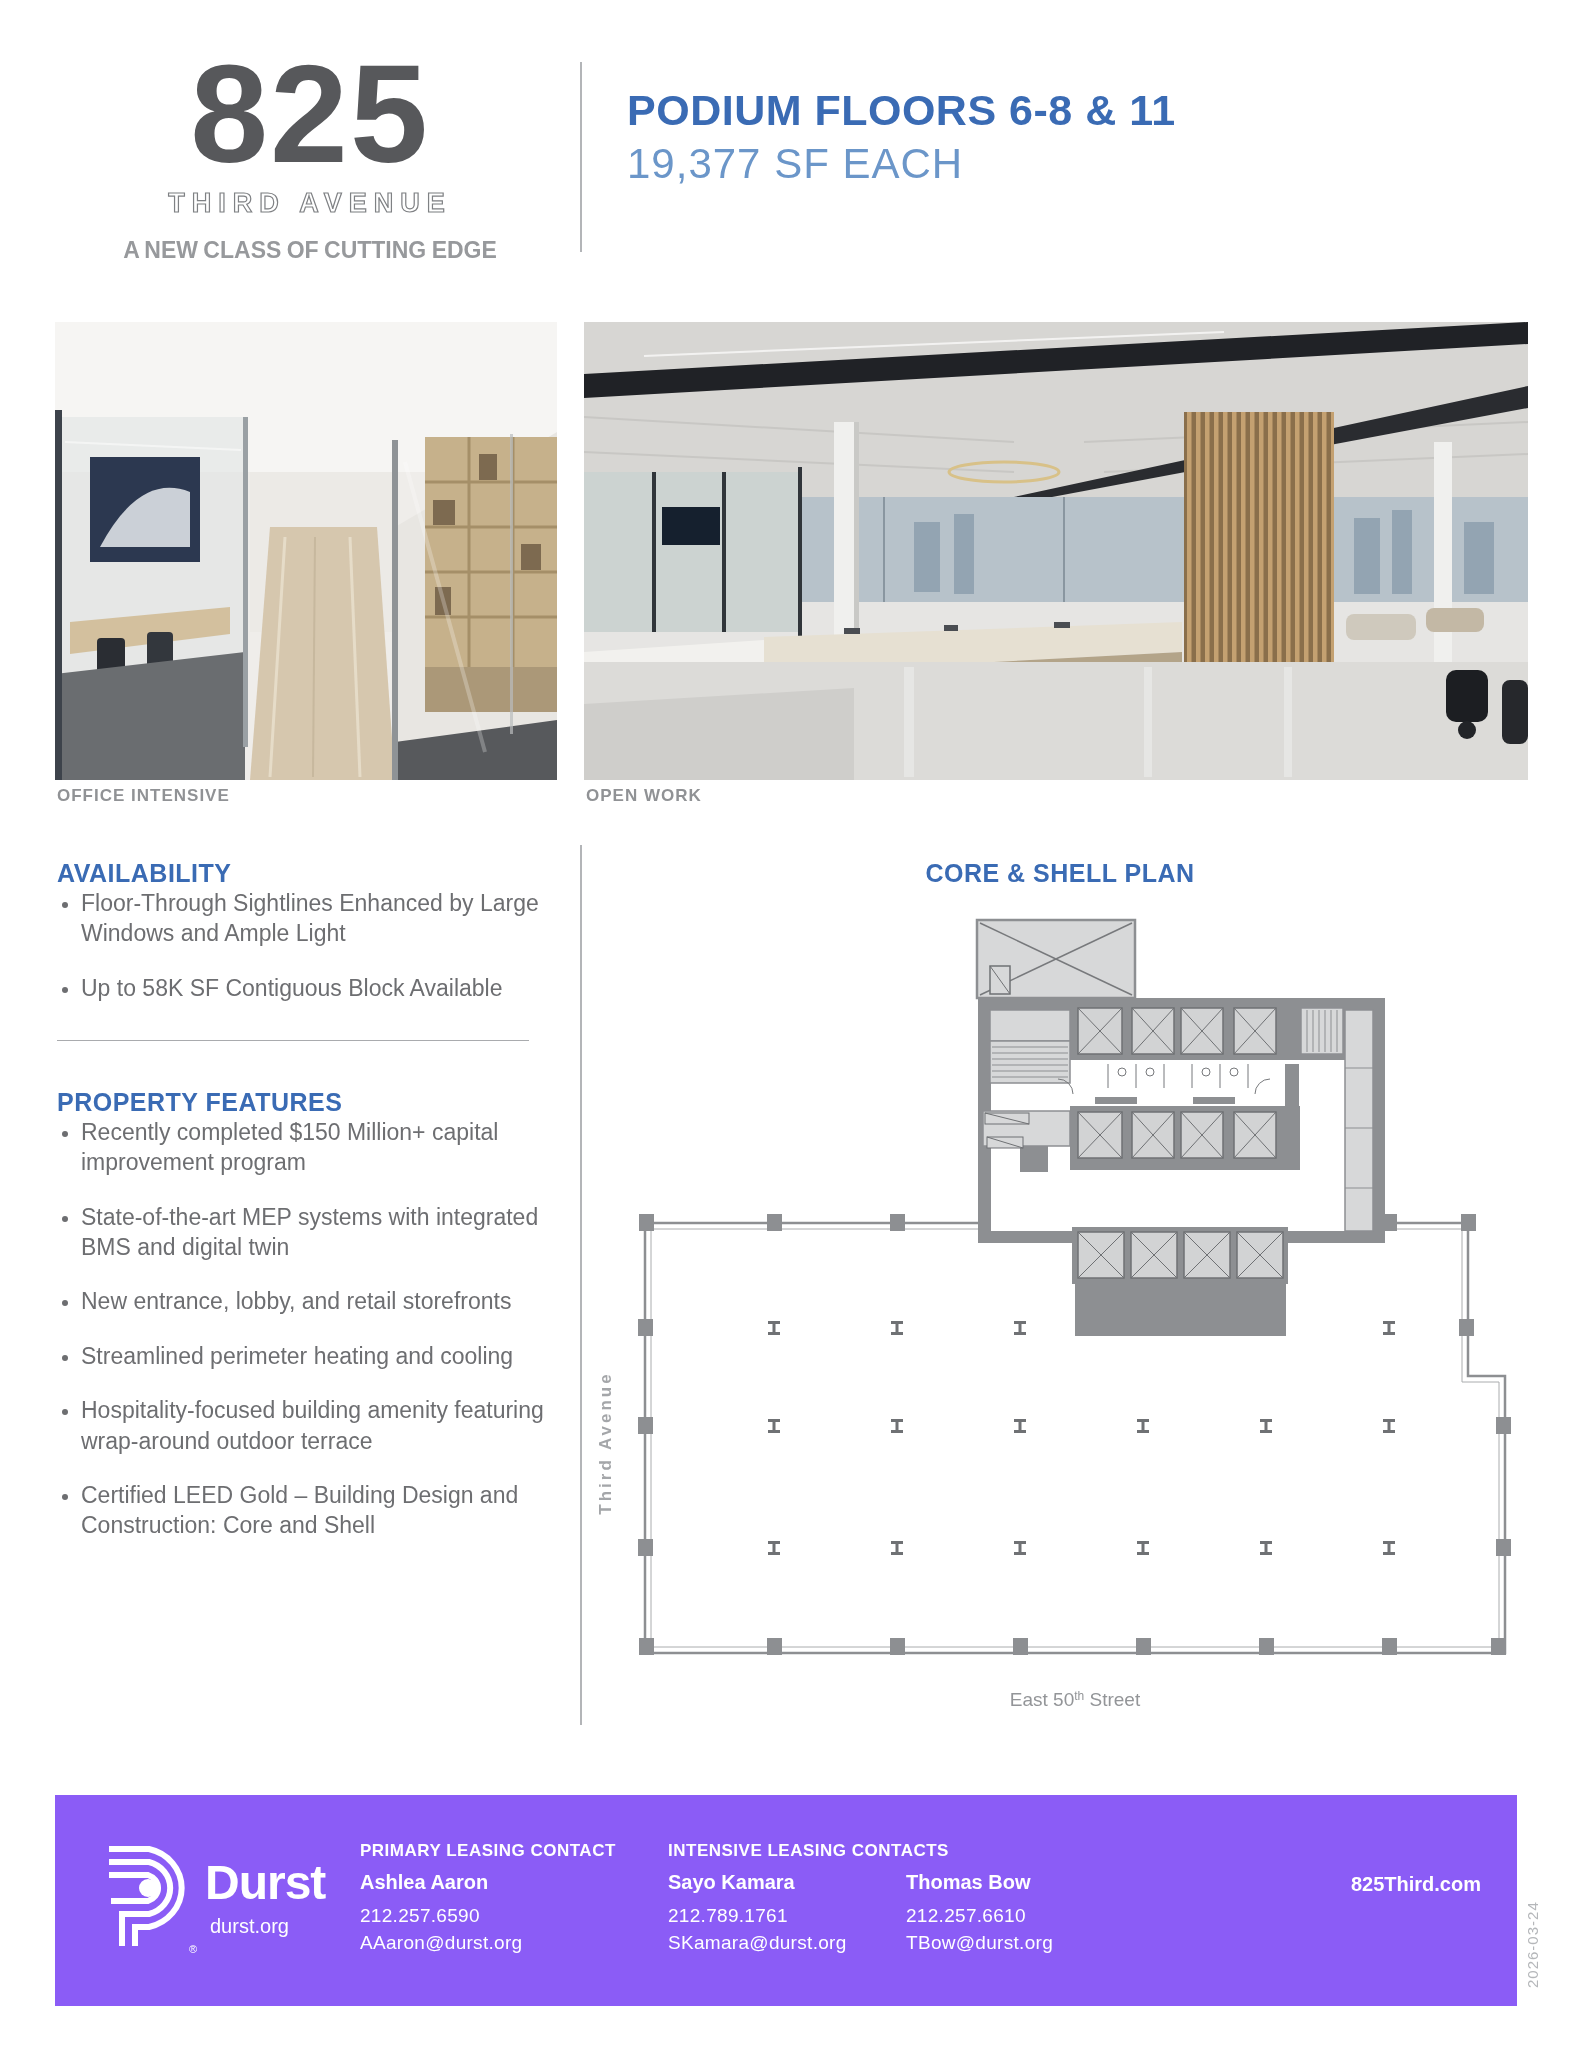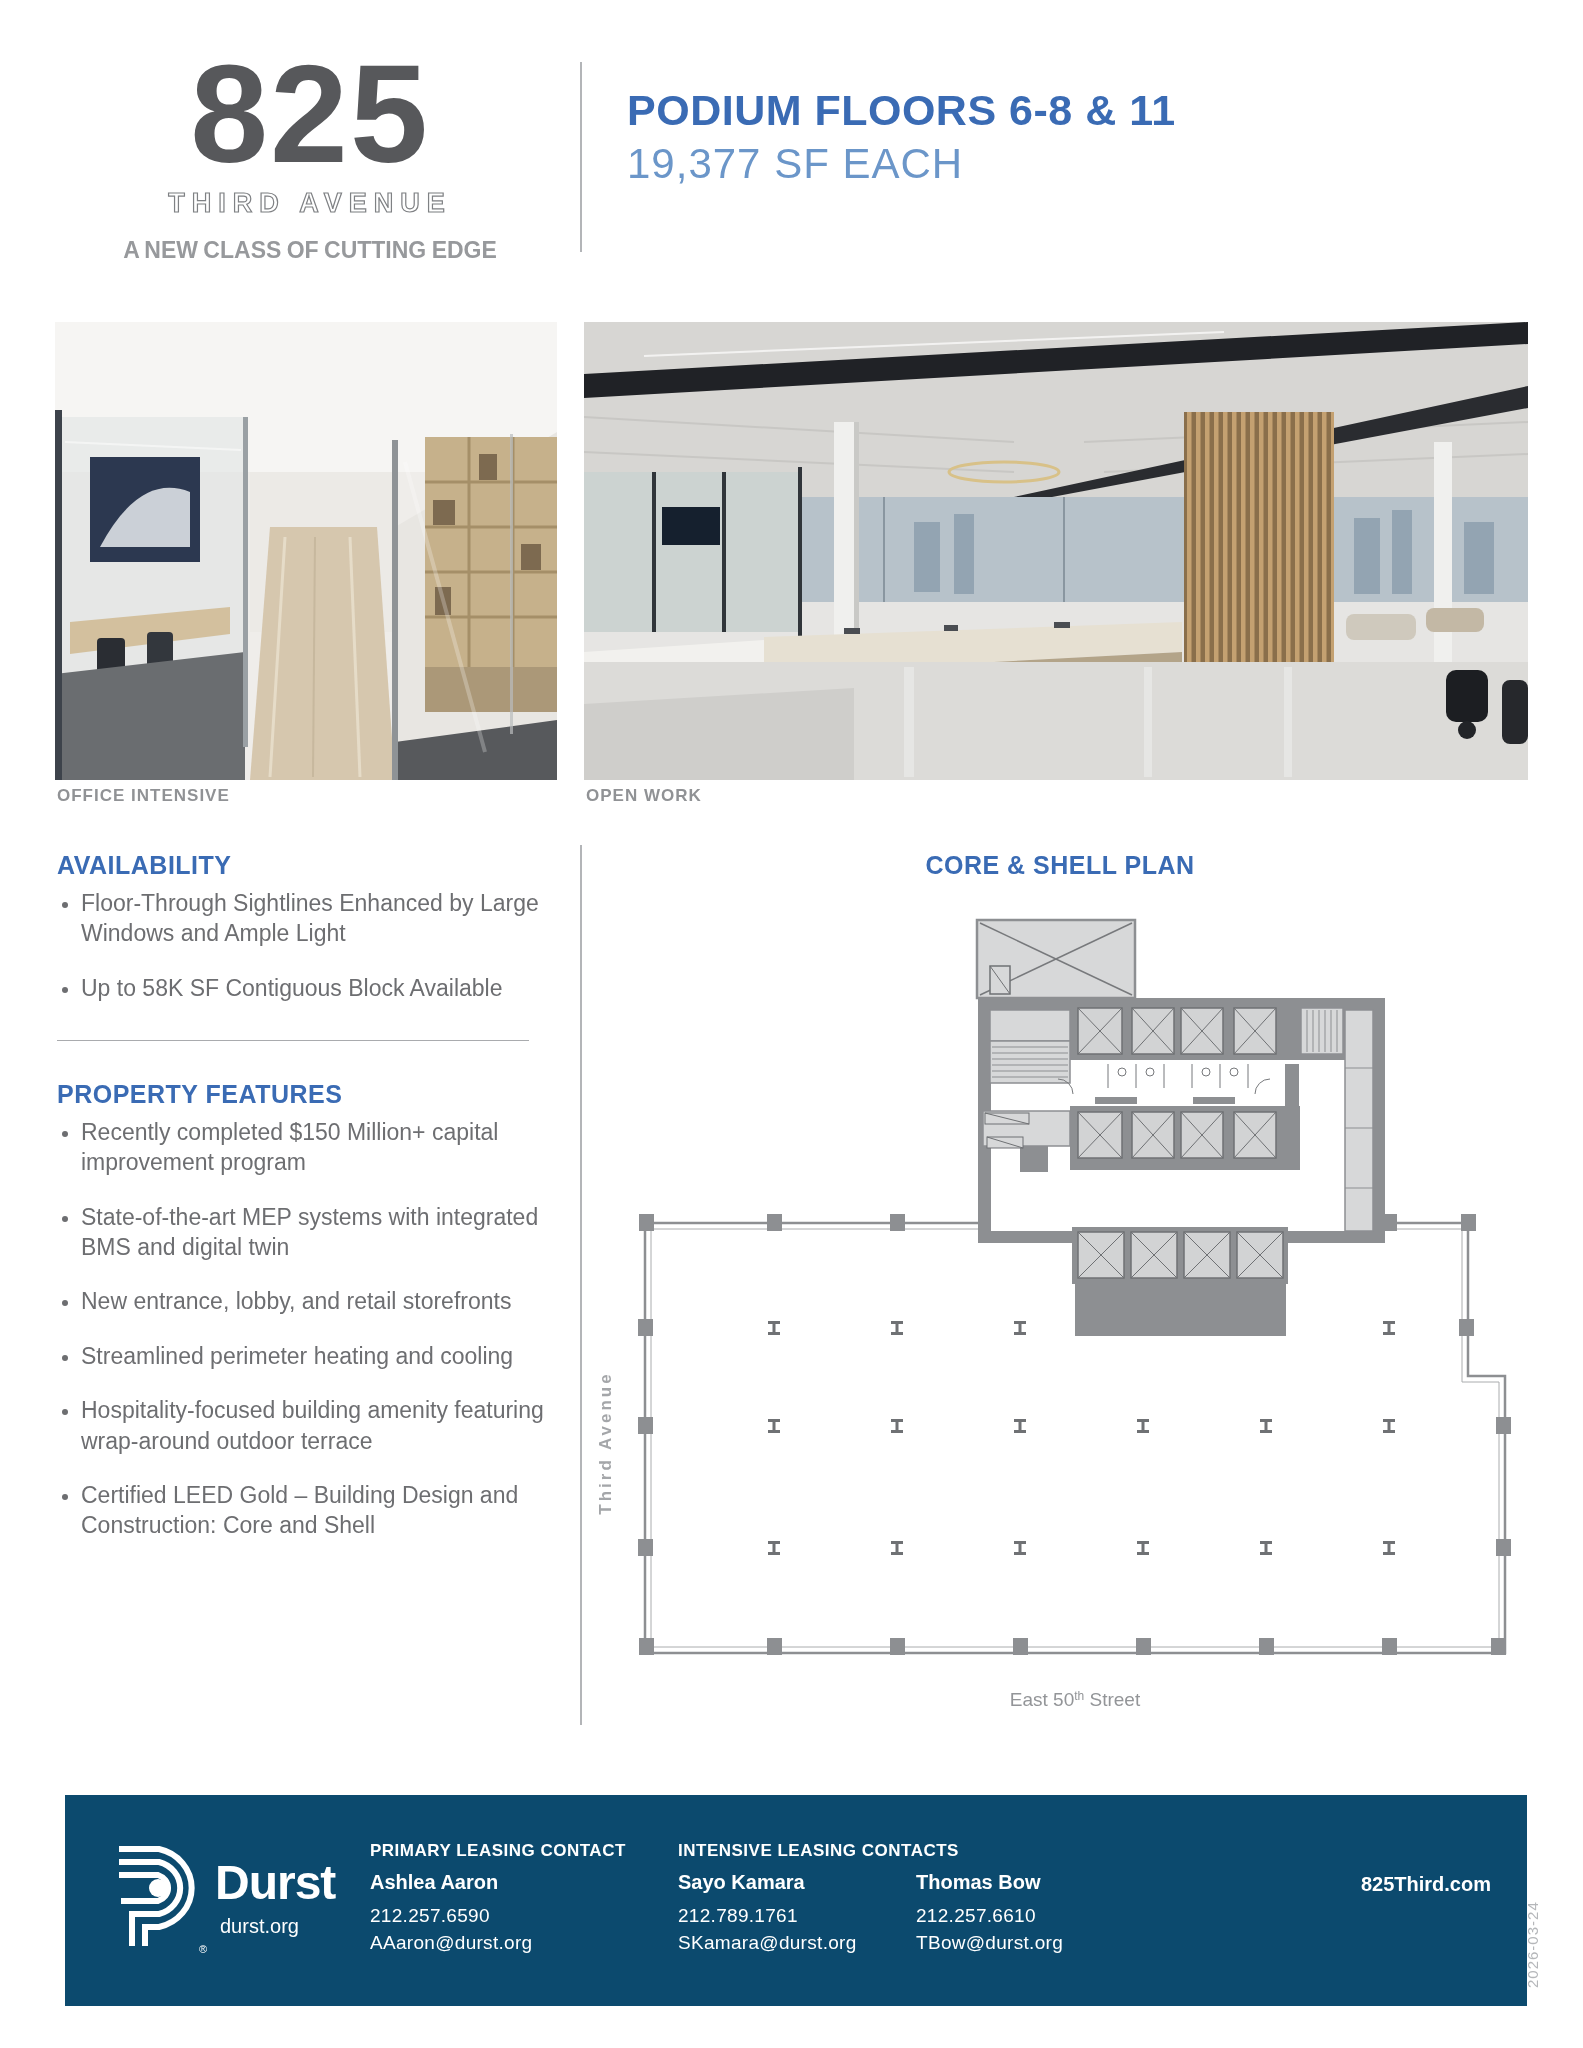--- a/index.html
+++ b/index.html
@@ -20,37 +20,37 @@
   .header-title { left:627px; top:86px; font-size:43px; font-weight:700; color:#3a6bb4; letter-spacing:0.5px; }
   .header-subtitle { left:627px; top:140px; font-size:42px; font-weight:400; color:#6b96c9; letter-spacing:1px; }
 
   
   .photo1 { left:55px; top:322px; width:502px; height:458px; }
   .photo2 { left:584px; top:322px; width:944px; height:458px; }
   .caption { top:786px; font-size:17px; font-weight:700; color:#909295; letter-spacing:1px; }
   .cap1 { left:57px; } .cap2 { left:586px; }
 
   
-  .sec-heading { font-size:25px; font-weight:700; color:#3a6bb4; letter-spacing:0.5px; }
+  .sec-heading { font-size:25px; font-weight:700; color:#3a6bb4; letter-spacing:0.5px;margin-top:8px; }
   .avail-heading { left:57px; top:851px; }
   .feat-heading { left:57px; top:1080px; }
   .bullet-list { left:57px; width:494px; list-style:disc; padding-left:24px; }
   .avail-list { top:888px; }
   .feat-list { top:1117px; }
   .bullet-list li { font-size:23px; line-height:1.32; color:#6d6e71; margin-bottom:24px; }
   .bullet-list li::marker { color:#6d6e71; font-size:20px; }
   .hr1 { left:57px; top:1040px; width:472px; height:0; border-top:1.5px solid #a9abae; }
   .mid-divider { left:580px; top:845px; width:1.5px; height:880px; background:#b3b5b8; }
   .plan-heading { left:595px; top:851px; width:930px; text-align:center; }
   .plan-svg { left:595px; top:898px; width:930px; height:827px; }
   .plan-street { font-size:17px; font-weight:700; letter-spacing:3px; fill:#a4a6a9; }
   .plan-street2 { font-size:19px; fill:#939598; }
 
   
-  .footer { left:65px; top:1795px; width:1462px; height:211px; background:#0c4a6e; color:#ffffff; }
+  .footer { left:55px; top:1795px; width:1462px; height:211px; background:#8b5cf6; color:#ffffff; }
   .f-label { position:absolute; top:46px; font-size:17px; font-weight:700; letter-spacing:0.5px; }
   .f-name  { font-size:20px; font-weight:700; margin-bottom:11px; }
   .f-line  { font-size:19px; font-weight:400; margin-bottom:5px; letter-spacing:0.3px; }
   .primary-block { position:absolute; left:305px; top:76px; }
   .contacts-row { position:absolute; left:613px; top:76px; display:flex; gap:53px; }
   .contact-card { width:185px; }
   .website { position:absolute; right:36px; top:78px; font-size:20px; font-weight:700; }
   .durst-mark { position:absolute; left:52px; top:46px; }
   .durst-name { position:absolute; left:150px; top:60px; font-size:48px; font-weight:700; letter-spacing:-1px; }
   .durst-reg { position:absolute; left:134px; top:148px; font-size:11px; }

